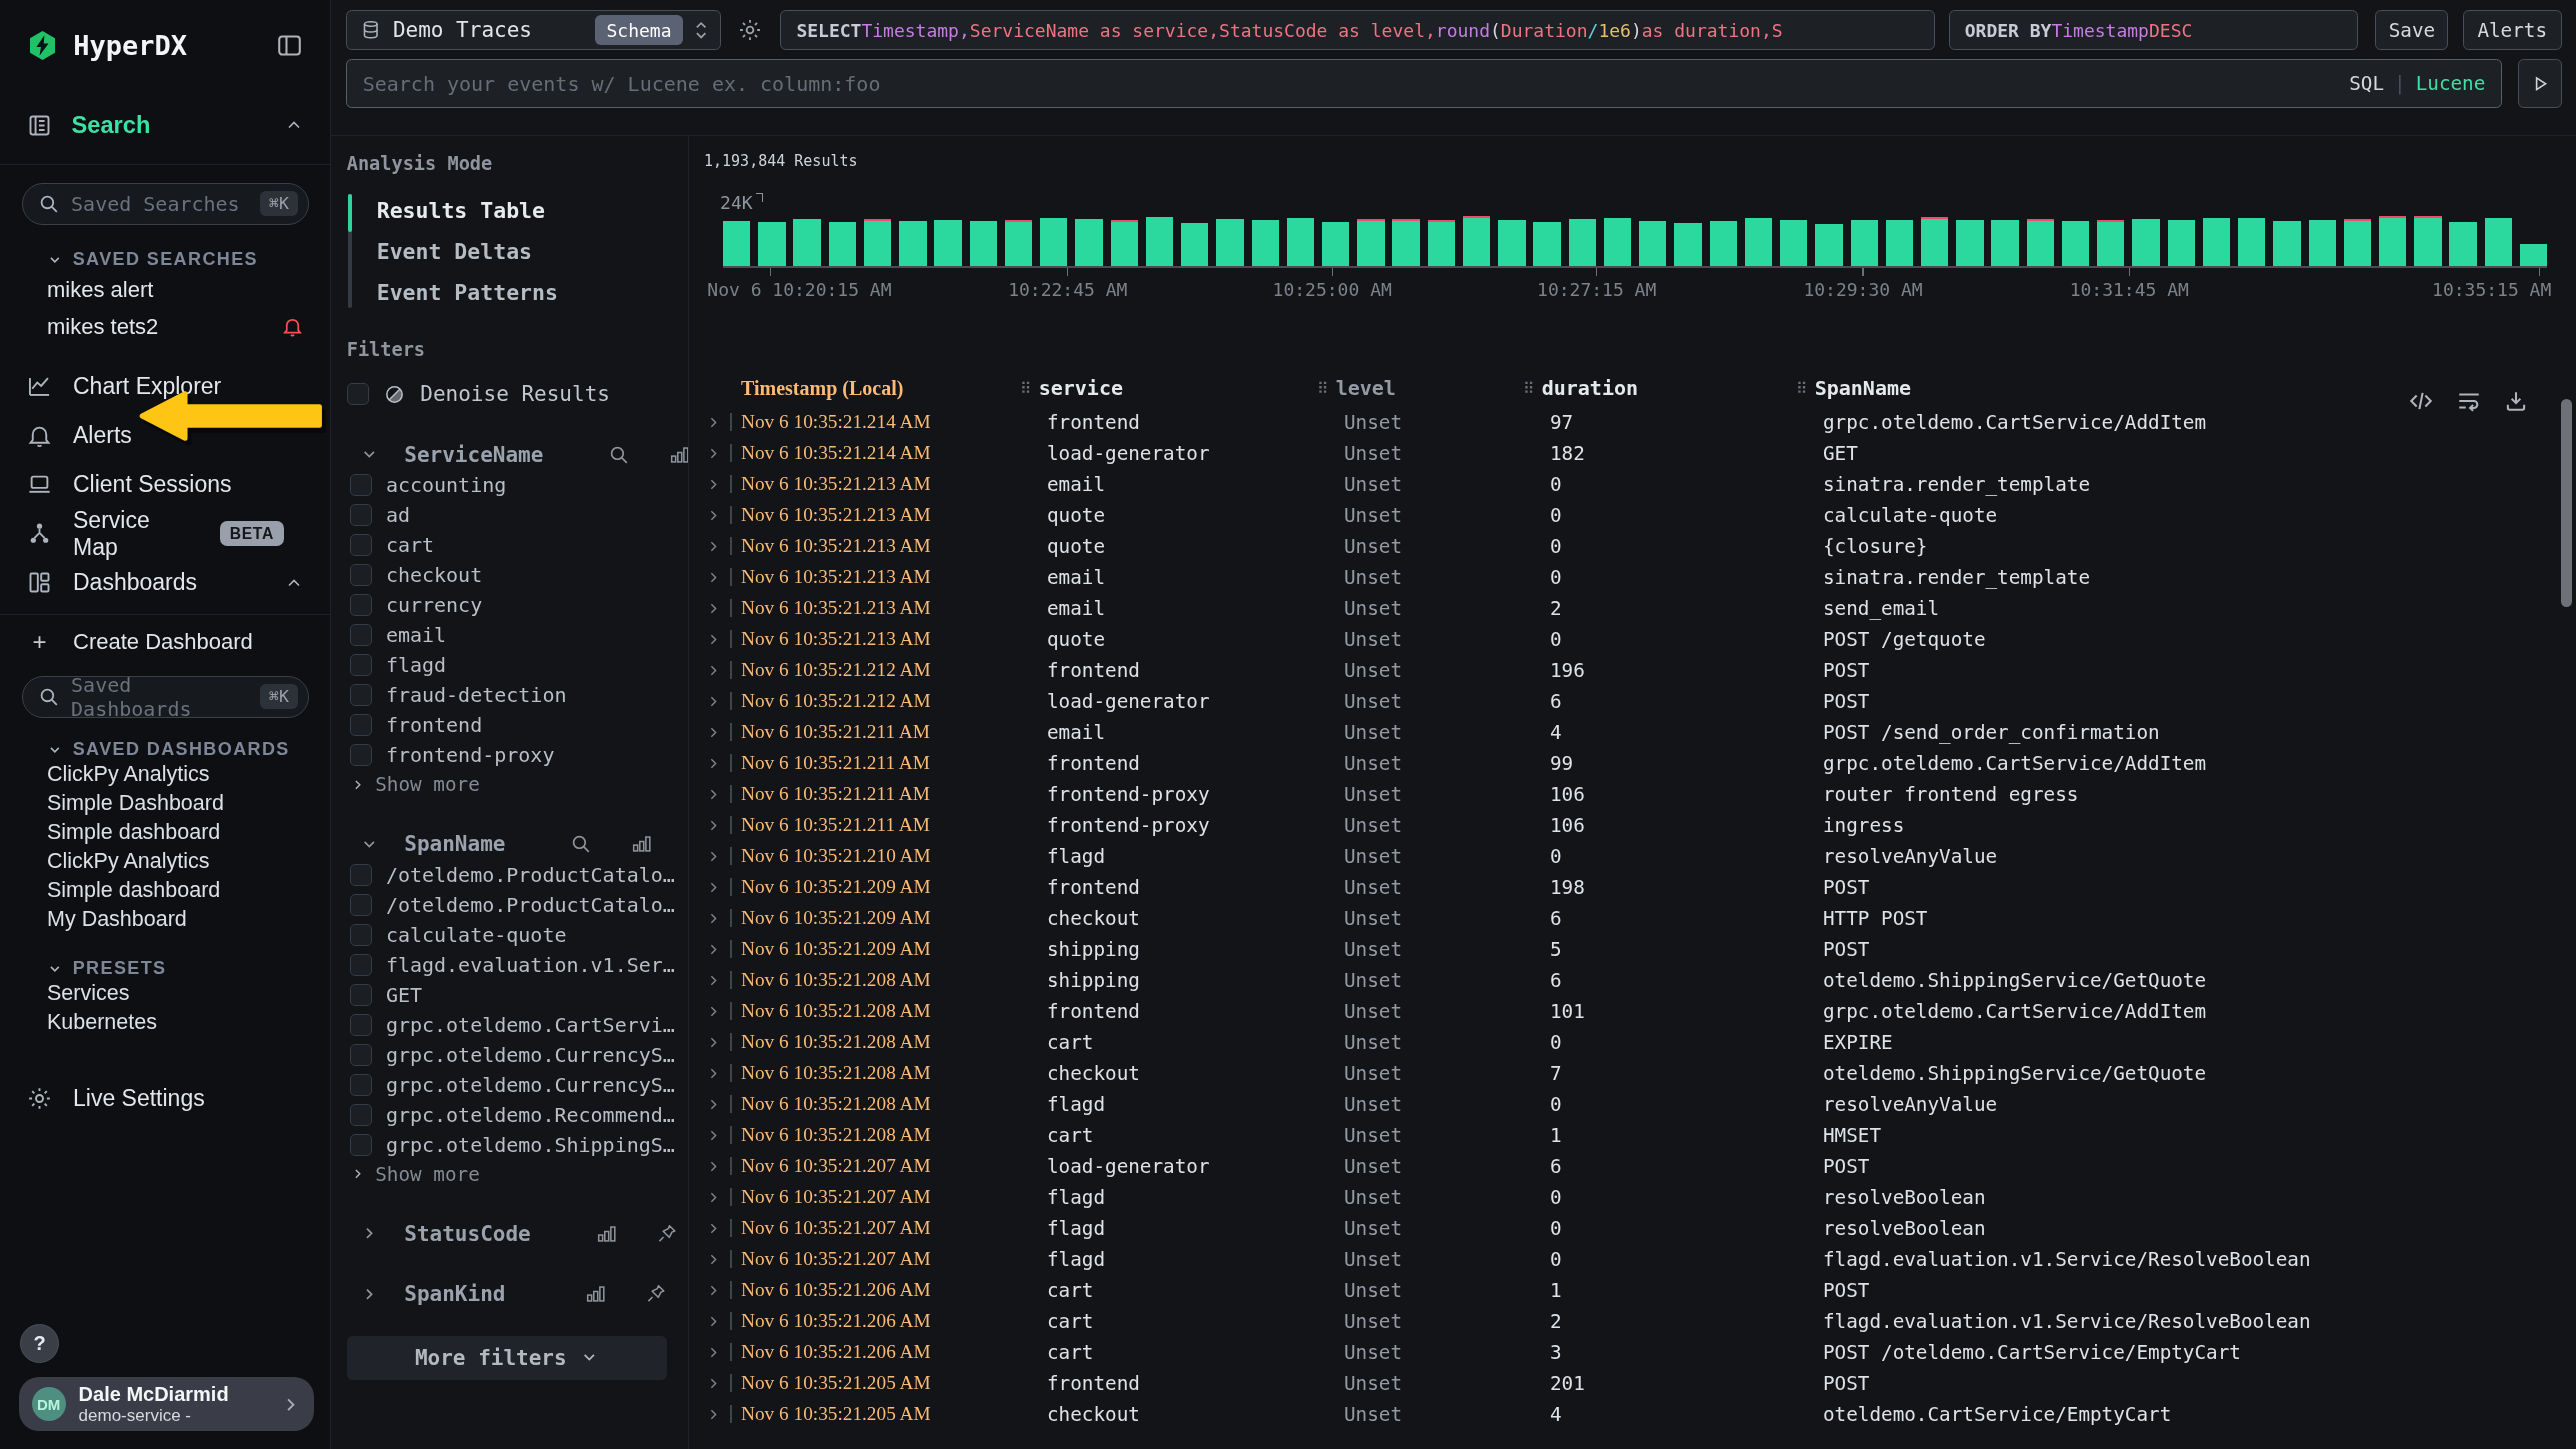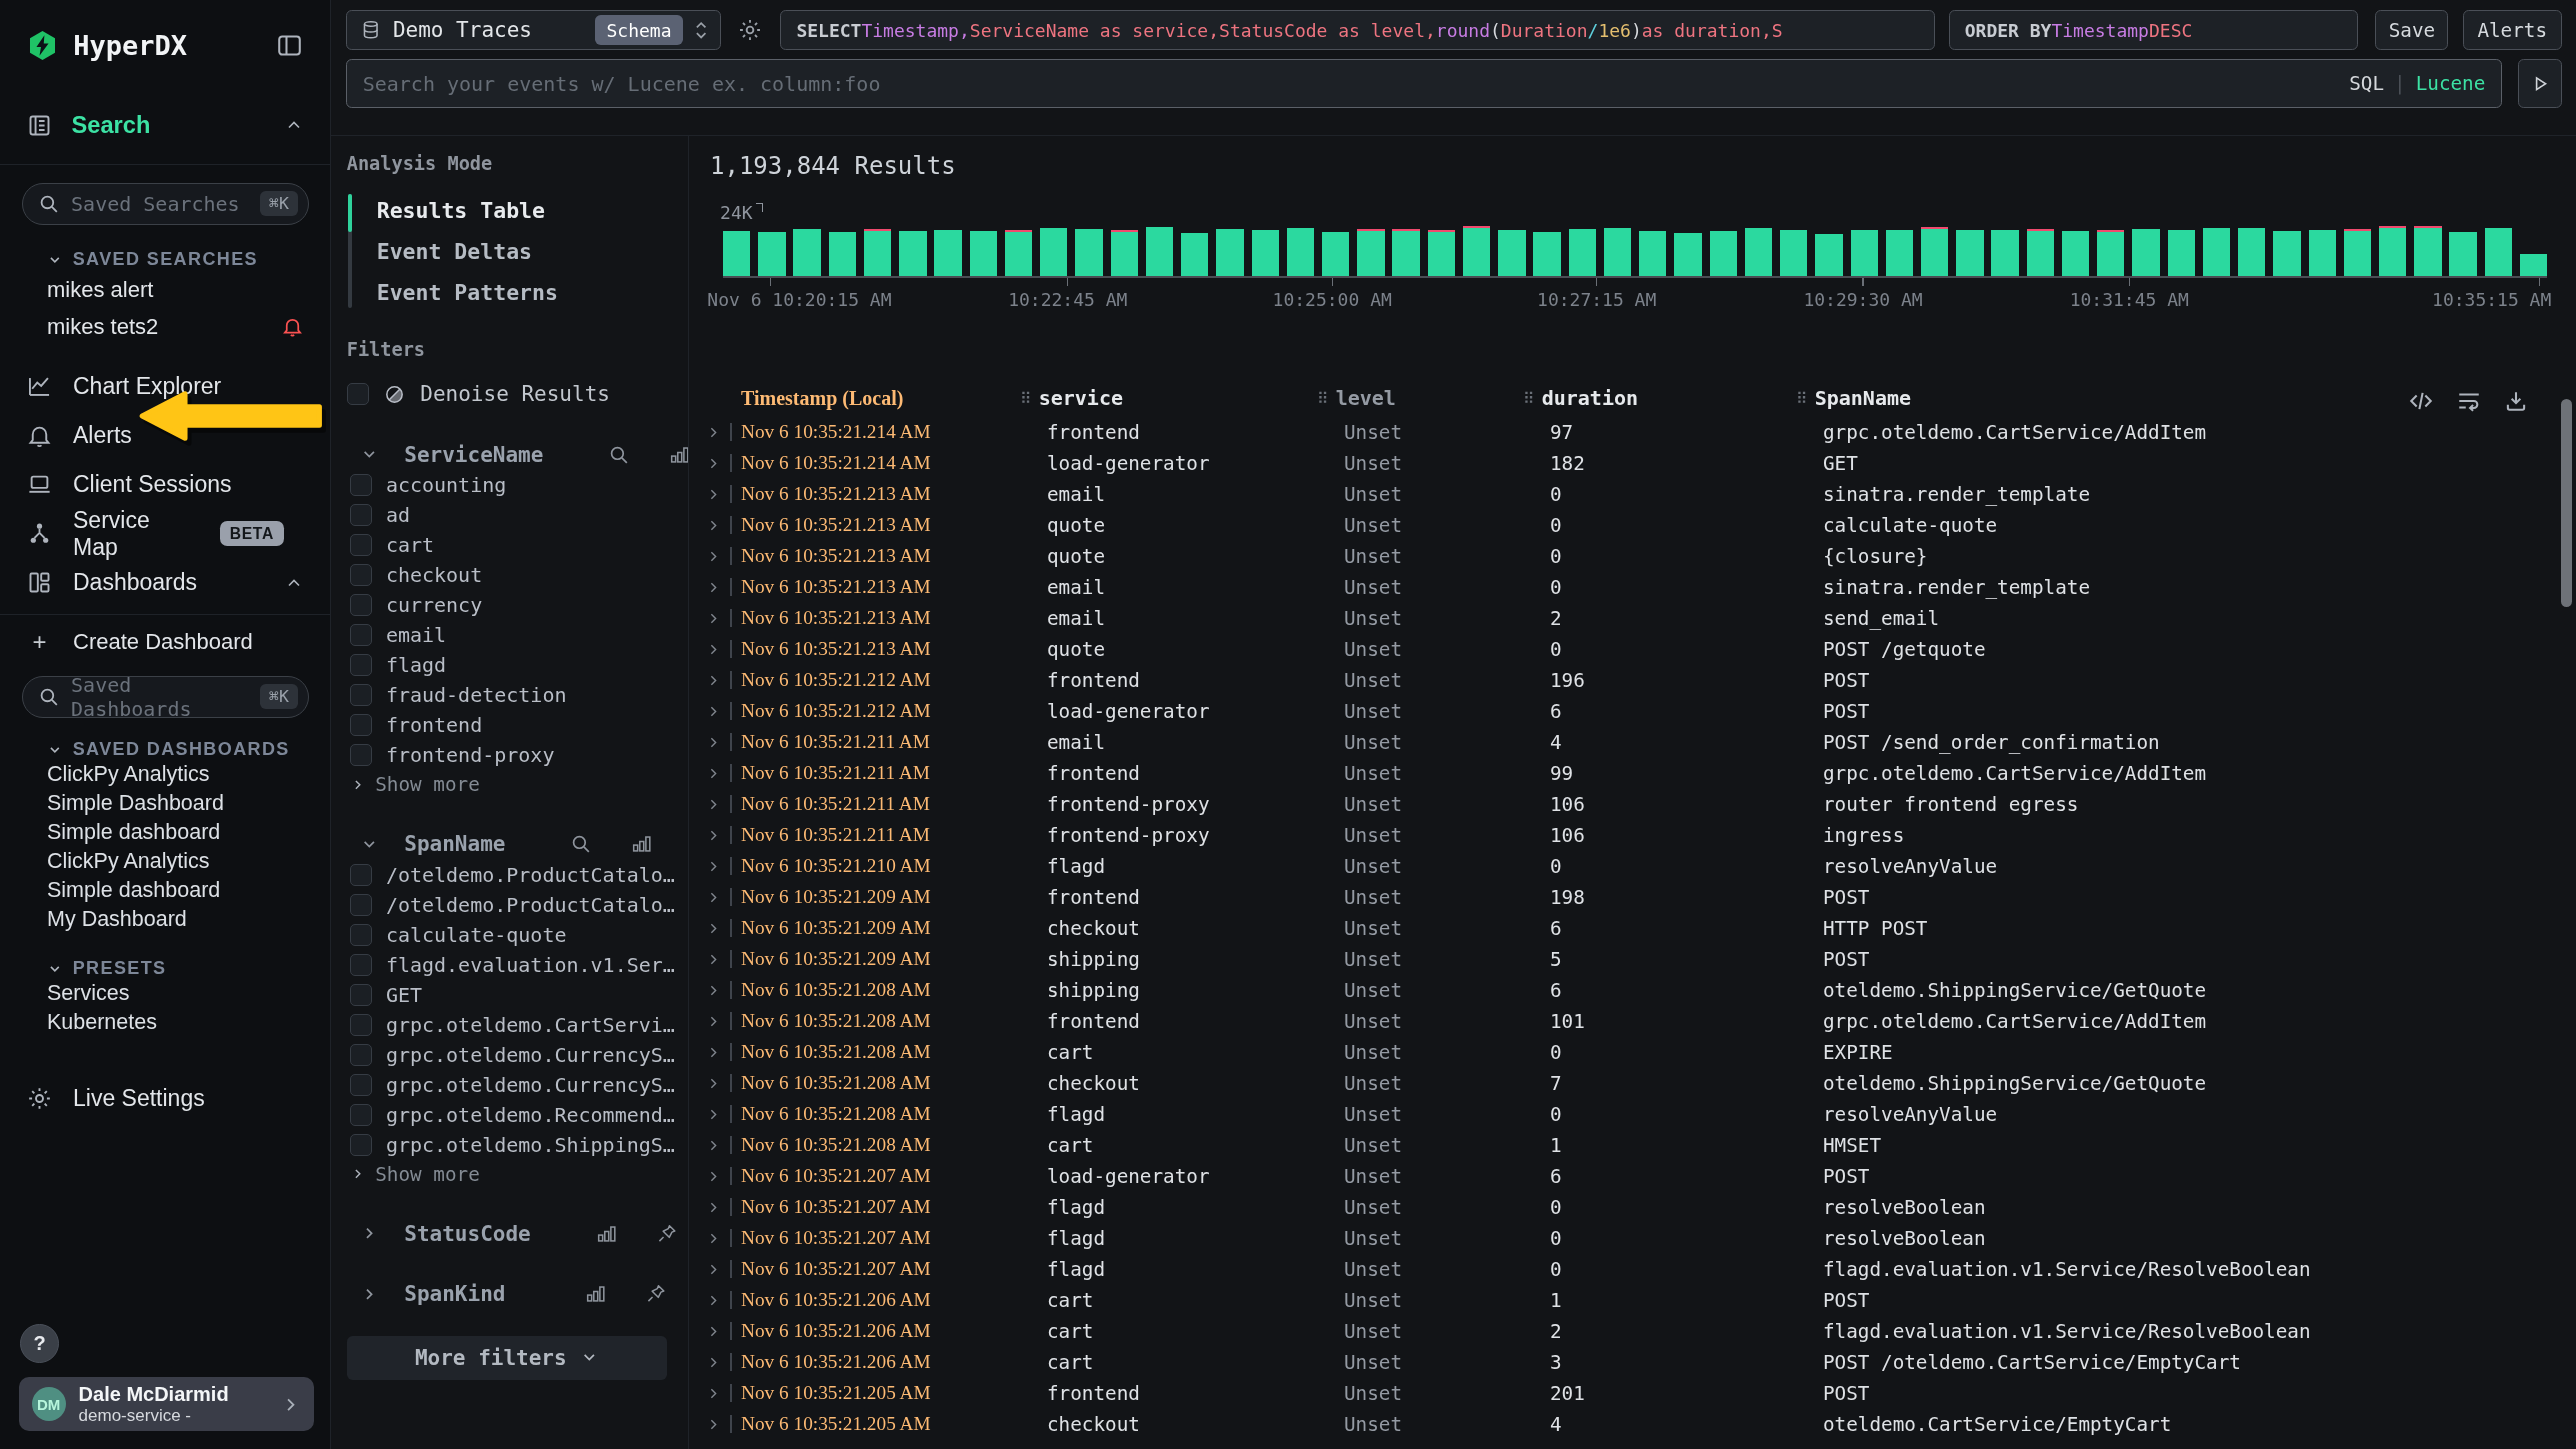--- a/index.html
+++ b/index.html
@@ -19,21 +19,21 @@
   .pill .ph { font-family:"DejaVu Sans Mono", monospace; font-size:20px; color:#6b727c; flex:1; }
   .kbd { font-family:"DejaVu Sans Mono", monospace; font-size:16.5px; color:#9aa1aa; background:#2d3239; border-radius:5.7px; padding:2.9px 8.6px; }
   .group-lbl { display:flex; align-items:center; gap:10px; padding-left:47px; margin-top:24px; color:#7d8798; font-size:18px; letter-spacing:1.4px; font-weight:bold; }
   .side-item { display:flex; align-items:center; padding-left:47px; padding-right:26px; height:34px; font-size:22px; color:#e3e6ea; margin-top:2.9px; }
   .side-item .grow { flex:1; }
   .nav-item { display:flex; align-items:center; gap:20px; padding:0 26px; height:49px; font-size:23px; color:#e3e6ea; }
   .nav-item .grow { flex:1; }
   .beta { background:#9aa0ab; color:#14171b; font-size:15.7px; font-weight:bold; border-radius:7.2px; padding:3.6px 10px; letter-spacing:0.7px; }
   .dash-item { display:flex; align-items:center; padding-left:47px; height:29px; font-size:21.5px; color:#dde1e6; }
   .help-circle { position:absolute; left:20px; bottom:87px; width:39px; height:39px; border-radius:50%; background:#3a3f47; border:1.4px solid #4a505a; color:#e8eaee; font-size:20px; font-weight:bold; display:flex; align-items:center; justify-content:center; }
-  .user-chip { position:absolute; left:18.6px; right:15.7px; bottom:18.6px; height:54px; background:rgba(96,101,116,0.55); border-radius:10px; display:flex; align-items:center; gap:13px; padding:0 13px; }
+  .user-chip { position:absolute; left:18.6px; right:15.7px; bottom:18.6px; height:54px; background:rgba(96,101,116,0.55); border-radius:20px; display:flex; align-items:center; gap:13px; padding:0 13px; }
   .avatar { width:34px; height:34px; border-radius:50%; background:#4f8f82; color:#b7f5dc; font-size:15px; font-weight:bold; display:flex; align-items:center; justify-content:center; }
   .user-meta { flex:1; line-height:1.15; }
   .user-name { font-size:20px; font-weight:bold; color:#f4f6f8; }
   .user-org { font-size:17px; color:#d6d9de; }
   #arrow-annot { position:absolute; left:135px; top:388px; z-index:50; filter:drop-shadow(4.3px 5px 0 rgba(0,0,0,0.45)); pointer-events:none; }
 
   
   #main { flex:1; display:flex; flex-direction:column; min-width:0; }
   #topbar { height:136px; border-bottom:0.7px solid #1f2329; padding:10px 14.3px 0 15px; }
   .tb-row { display:flex; align-items:center; }
@@ -81,21 +81,21 @@
   .facet-name { font-size:21px; font-weight:bold; color:#9aa2ad; flex:0 0 auto; }
   .facet-head .spacer { flex:1; }
   .facet-head .icon { color:#8f959e; margin-left:13px; }
   .opt-row { display:flex; align-items:center; gap:14.3px; height:30px; margin-left:2.9px; }
   .opt-lbl { font-size:20px; color:#b9bec7; white-space:nowrap; }
   .show-more { display:flex; align-items:center; gap:10px; height:29px; color:#848b94; font-size:19.3px; margin-left:2.9px; }
   #more-filters { margin-top:26px; width:100%; height:44px; background:#20242a; border:none; border-radius:5.7px; color:#b3b9c1; font-family:"DejaVu Sans Mono", monospace; font-size:21px; font-weight:bold; display:flex; align-items:center; justify-content:center; gap:13px; }
 
   
   #results { flex:1; position:relative; padding:15.7px 0 0 0; min-width:0; font-family:"DejaVu Sans Mono", monospace; }
-  #res-count { margin-left:21px; font-size:24px; color:#ced3d9; }
+  #res-count { margin-left:15px; font-size:15px; color:#ced3d9; }
   #chart { position:relative; margin:46px 29px 0 34px; }
   #ymax { position:absolute; left:-2.9px; top:-24px; display:flex; align-items:flex-start; gap:2.9px; font-size:18px; color:#8f959e; z-index:2; }
   #ymax .bracket { width:7.9px; height:9.3px; border-top:1.4px solid #8f959e; border-right:1.4px solid #8f959e; margin-top:1.4px; }
   #bars { display:flex; align-items:flex-end; gap:7.9px; height:52px; border-bottom:2.1px solid #4a4e54; }
   .bar { flex:1; display:flex; flex-direction:column; justify-content:flex-end; }
   .bar .err { background:#f04a6e; }
   .bar .ok { background:#2bd99f; }
   #axis { position:relative; height:33px; }
   .tick { position:absolute; top:0; width:1.4px; height:8.6px; background:#6a6f76; }
   .tick-lbl { position:absolute; top:11.4px; font-size:18px; color:#7c828b; white-space:nowrap; }

